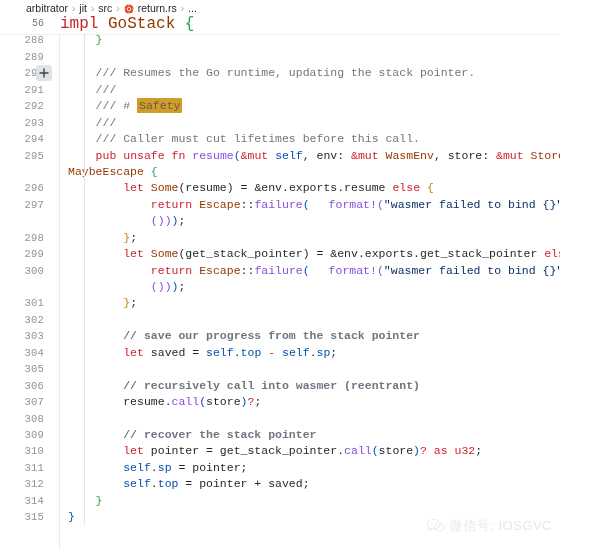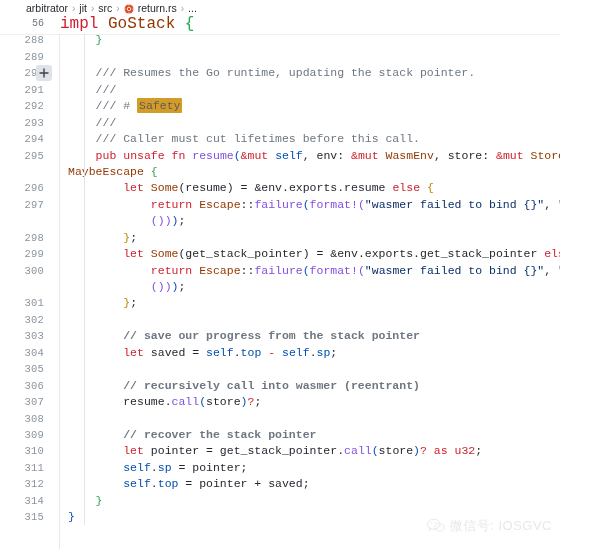--- a/index.html
+++ b/index.html
@@ -144,21 +144,21 @@
 
   
   .kw   { color: #cf222e; }
   .fnname { color: #8250df; }         
   .type { color: #953800; }           
   .str  { color: #0a3069; }           
   .cmt  { color: #6e7781; font-weight: bold; }           
   .doc  { color: #6e7781; }           
   .var  { color: #0550ae; }           
   .punc { color: #24292f; }
-  .mac  { color: #8250df; }
+  .mac  { color: #8250df; margin-left: 19px; }
   .brace-g { color: #2da44e; }
   .brace-y { color: #bf8700; }
   .brace-p { color: #8250df; }
   .brace-b { color: #0550ae; }
   .hl {
     background: #d39b28;
     color: #5c5c5c;
     padding: 1px 2px;
     border-radius: 1px;
   }

